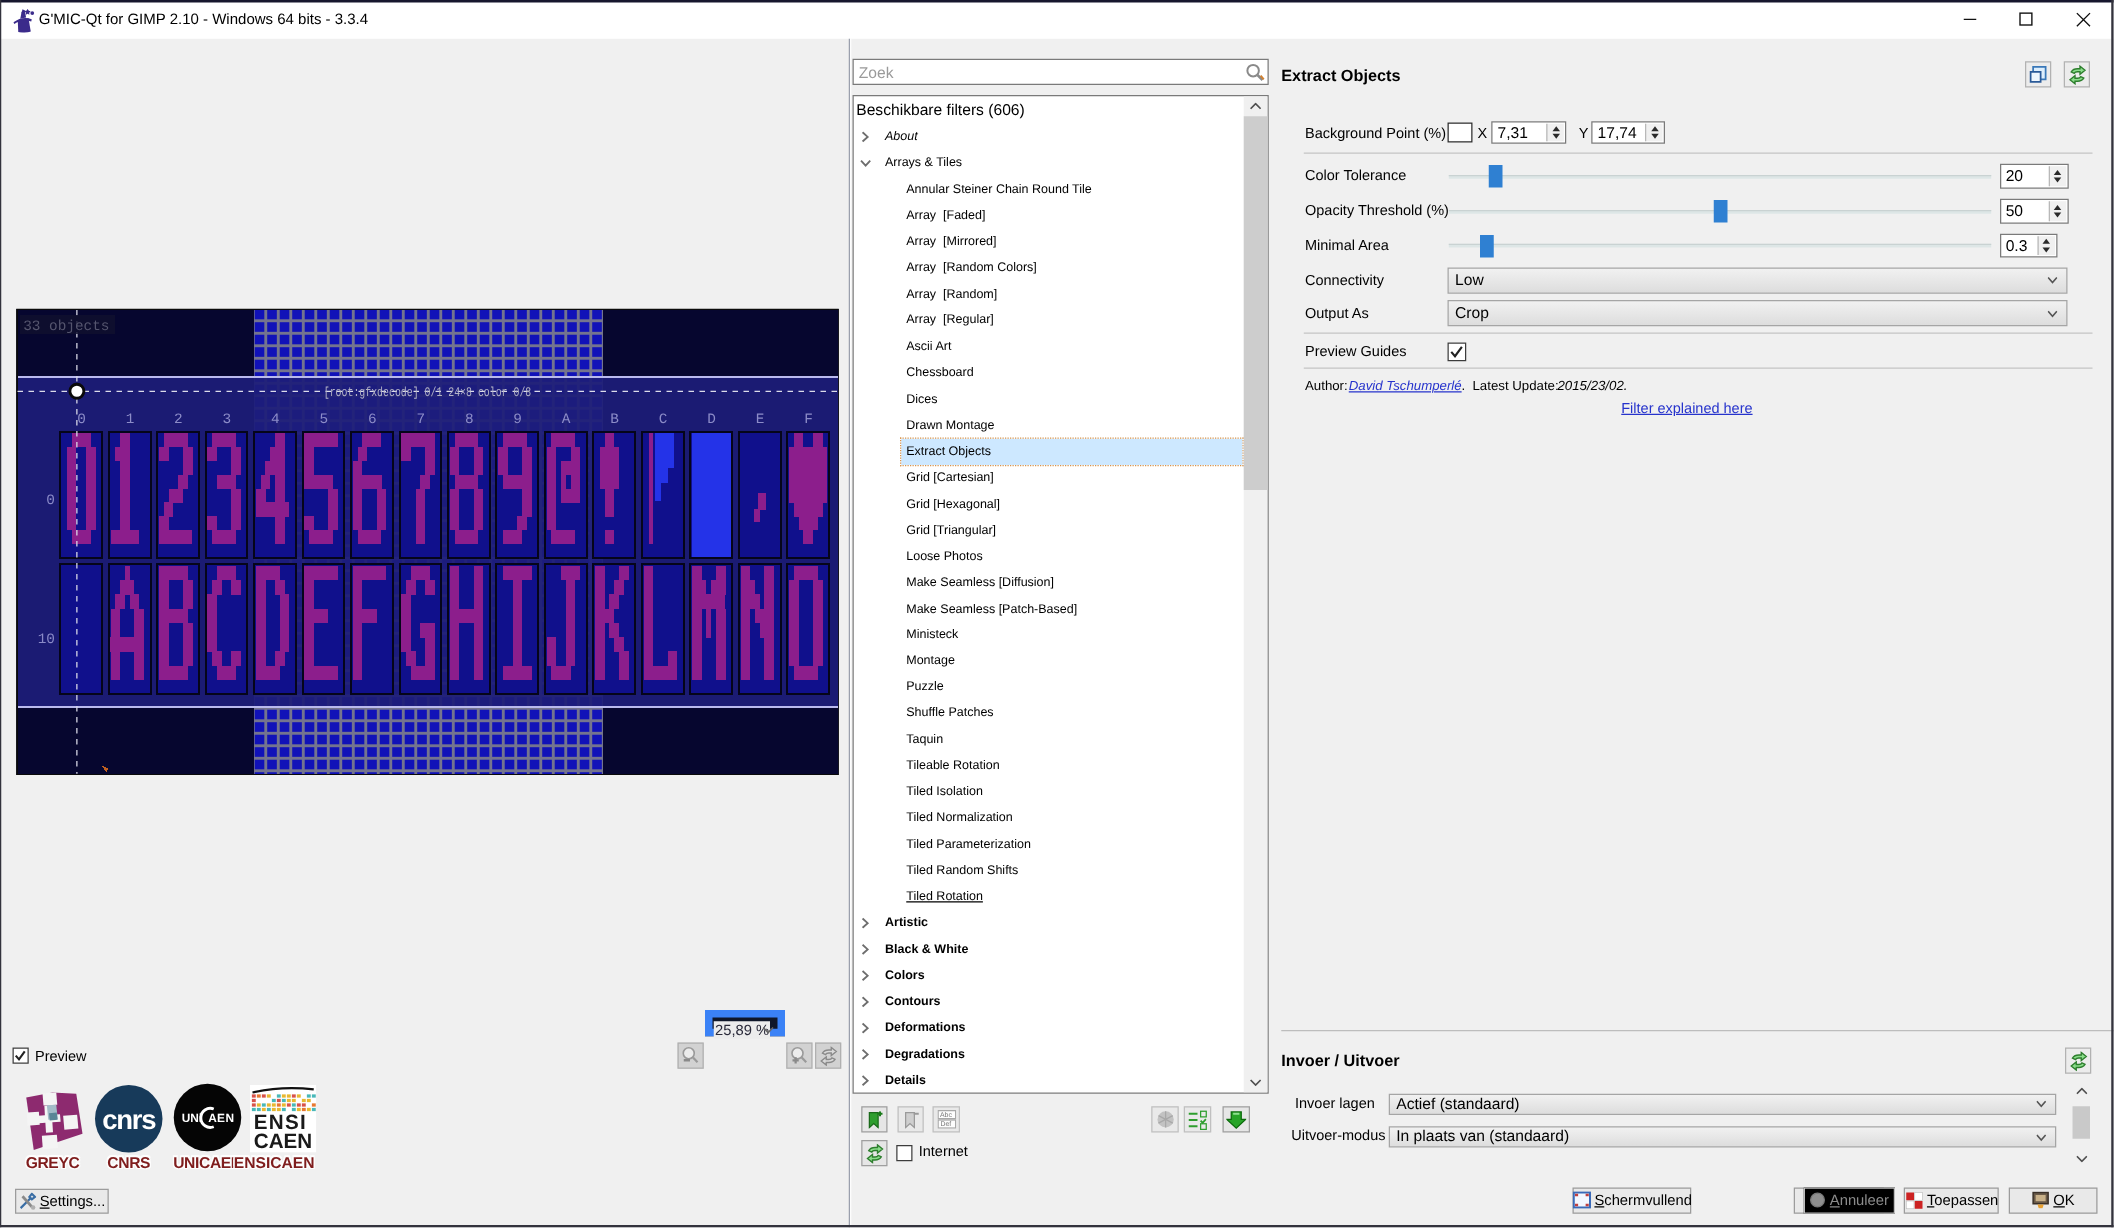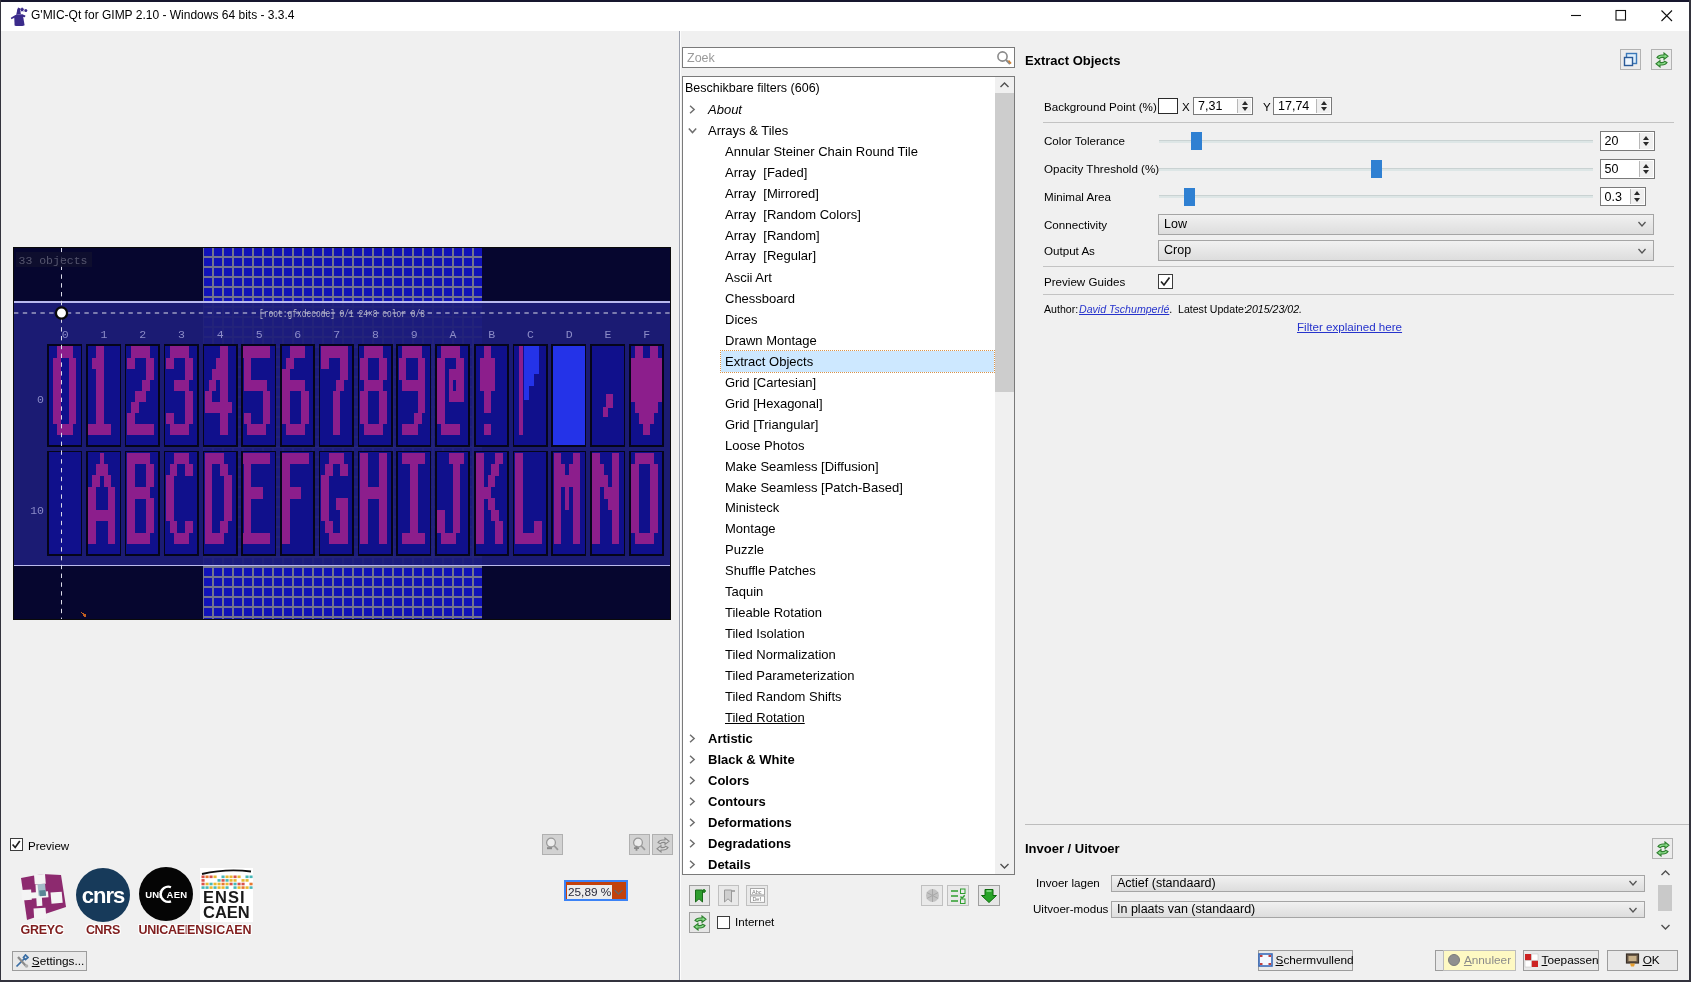--- a/index.html
+++ b/index.html
@@ -14,26 +14,26 @@
 .ddchev{position:absolute;right:7px;top:50%;margin-top:-4px;width:8px;height:8px}
 .spin{background:#fff;border:1px solid #7a7a7a;font-size:12.5px;color:#000;position:absolute}
 .spin .v{position:absolute;left:4px;top:50%;transform:translateY(-50%)}
 .spinbtns{position:absolute;right:1px;top:1px;bottom:1px;width:14px;border-left:1px solid #b8b8b8;background:#f0f0f0}
 .spinbtns:before{content:"";position:absolute;left:3.5px;top:2.5px;border-left:3.5px solid transparent;border-right:3.5px solid transparent;border-bottom:4px solid #2a2a2a}
 .spinbtns:after{content:"";position:absolute;left:3.5px;bottom:2.5px;border-left:3.5px solid transparent;border-right:3.5px solid transparent;border-top:4px solid #2a2a2a}
 .sep{height:1px;background:#c3c3c3}
 .slider-track{height:3px;background:#dde6e6;border-top:1px solid #c9d2d2}
 .slider-handle{width:11px;height:18px;background:#2f80d2;position:absolute}
 .btn{border:1px solid #9c9c9c;background:#e9e9e9;font-size:11.8px;color:#000;display:flex;align-items:center;justify-content:center;gap:3px}
-.btn.dis{border-color:#bcbcbc;background:#fef9c3;color:#8b8b8b}
+.btn.dis{border-color:#bcbcbc;background:#000000;color:#8b8b8b}
 .chk{background:#fff;border:1.4px solid #3c3c3c}
 .link{color:#2633cc;text-decoration:underline}
 .cap{font-size:12.5px;font-weight:bold;color:#7f1d1d;letter-spacing:-0.3px;
  text-shadow:-1px -1px 0 #fdfdfd,1px -1px 0 #fdfdfd,-1px 1px 0 #fdfdfd,1px 1px 0 #fdfdfd,0 -1px 0 #fdfdfd,0 1px 0 #fdfdfd,-1px 0 0 #fdfdfd,1px 0 0 #fdfdfd}
-.trow{position:absolute;height:21px;line-height:21px;font-size:13px;white-space:nowrap}
+.trow{position:absolute;height:21px;line-height:21px;font-size:10px;white-space:nowrap}
 .chev{position:absolute;width:9px;height:9px}
 .btn svg{flex-shrink:0}
 </style></head><body>
 <div class="edge" style="left:0;top:0;width:1px;height:982px"></div>
 <div class="edge" style="right:0;top:0;width:2px;height:982px"></div>
 <div class="edge" style="left:0;bottom:0;width:1691px;height:2px"></div>
 <div class="abs titlebar"></div>
 <svg class="abs" style="left:8px;top:6px" width="20" height="20" viewBox="0 0 20 20">
 <g fill="#3b2b8b">
 <path d="M6.2 10.2 L14.8 8.6 L16.6 19.2 Q11.5 21.4 6.6 19.6 Z"></path>
@@ -275,21 +275,21 @@
     <path d="M2.6 6.5 l2.6 3 4.6-6.4" fill="none" stroke="#222" stroke-width="1.7"></path>
   </svg>
 <div class="abs lbl" style="left:28px;top:838.5px">Preview</div>
 <div class="abs" style="left:542px;top:834px;width:21px;height:21px;border:1px solid #b0b0b0;background:#d2d2d2;display:flex;align-items:center;justify-content:center">
     <svg width="15" height="15" viewBox="0 0 15 15">
       <circle cx="6" cy="5.6" r="4.4" fill="#ececec" stroke="#9a9a9a" stroke-width="1.3"></circle>
       <path d="M9.4 9 l3.6 3.8" stroke="#9a9a9a" stroke-width="1.8"></path>
       <path d="M2 11.2 h5" stroke="#8a8a8a" stroke-width="2"></path>
     </svg>
   </div>
-<div class="abs" style="left:564px;top:880px;width:64px;height:21px;background:#c2410c;border:2px solid #3b82f6">
+<div class="abs" style="left:564px;top:808px;width:64px;height:21px;background:#0f172a;border:6px solid #3b82f6">
     <span style="position:absolute;left:1px;top:3px;background:#ececec;font-size:11.8px;color:#2a2a3a;padding:0 1px">25,89&nbsp;%</span>
     <svg style="position:absolute;right:3px;top:7px" width="9" height="6" viewBox="0 0 9 6">
       <path d="M0.5 1 l4 4 4-4" fill="none" stroke="#666" stroke-width="1.3"></path>
     </svg>
   </div>
 <div class="abs" style="left:629px;top:834px;width:21px;height:21px;border:1px solid #b0b0b0;background:#d2d2d2;display:flex;align-items:center;justify-content:center">
     <svg width="15" height="15" viewBox="0 0 15 15">
       <circle cx="6" cy="5.6" r="4.4" fill="#ececec" stroke="#9a9a9a" stroke-width="1.3"></circle>
       <path d="M9.4 9 l3.6 3.8" stroke="#9a9a9a" stroke-width="1.8"></path>
       <path d="M2 11.2 h5 M4.5 8.7 v5" stroke="#8a8a8a" stroke-width="1.8"></path>

